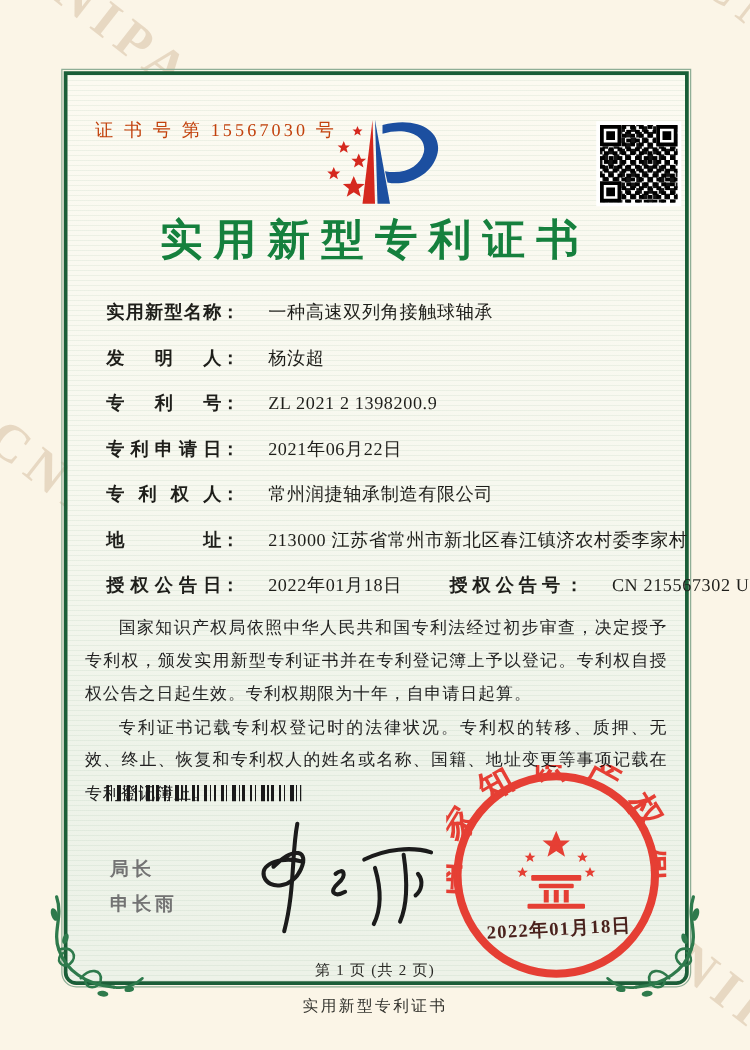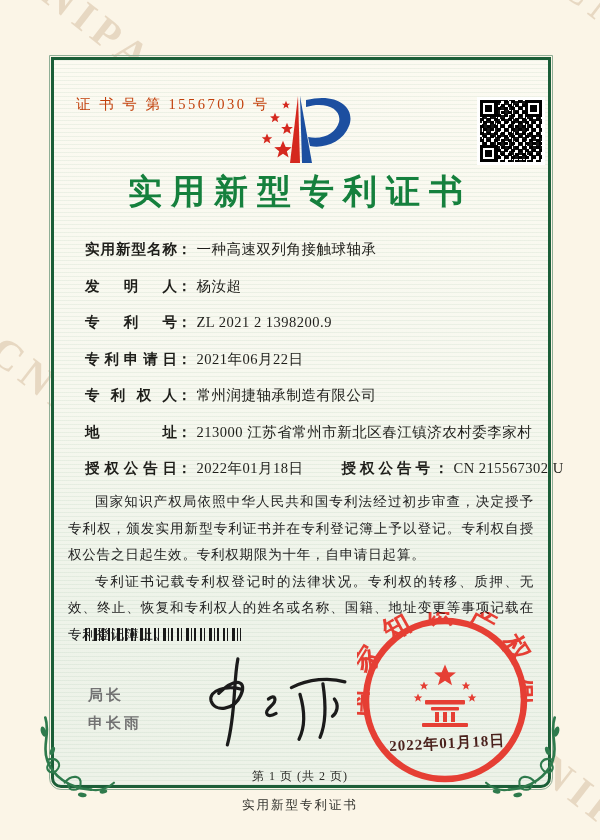--- a/index.html
+++ b/index.html
@@ -57,21 +57,21 @@
     font-size:34px;font-weight:bold;letter-spacing:9px;color:#15803d;
   }
   
   .fields{position:absolute;left:85px;top:240px;width:440px;}
   .frow{height:36.5px;font-size:14.5px;white-space:nowrap;color:#1e1e1a;}
   .flabel{
     display:inline-block;width:92px;text-align:justify;text-align-last:justify;
     font-weight:bold;vertical-align:top;
   }
   .fcolon{font-weight:bold;}
-  .fvalue{margin-left:5px;letter-spacing:0.5px;}
+  .fvalue{margin-left:23px;letter-spacing:0.5px;}
   .fgroup2{margin-left:38px;}
   
   .legal{
     position:absolute;left:68px;top:489px;width:466px;
     font-size:13.5px;line-height:26.5px;text-align:justify;
     letter-spacing:0.8px;color:#222;
   }
   .legal p{margin:0;text-indent:2em;}
   
   .barcode{

